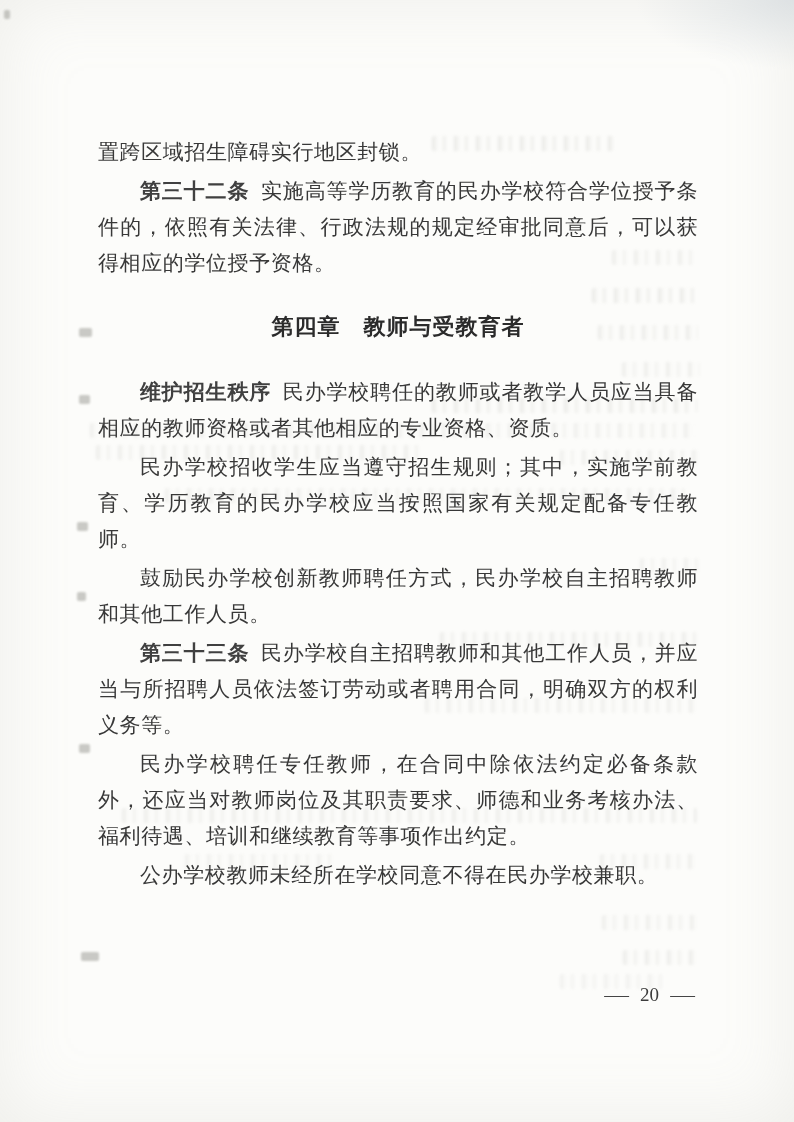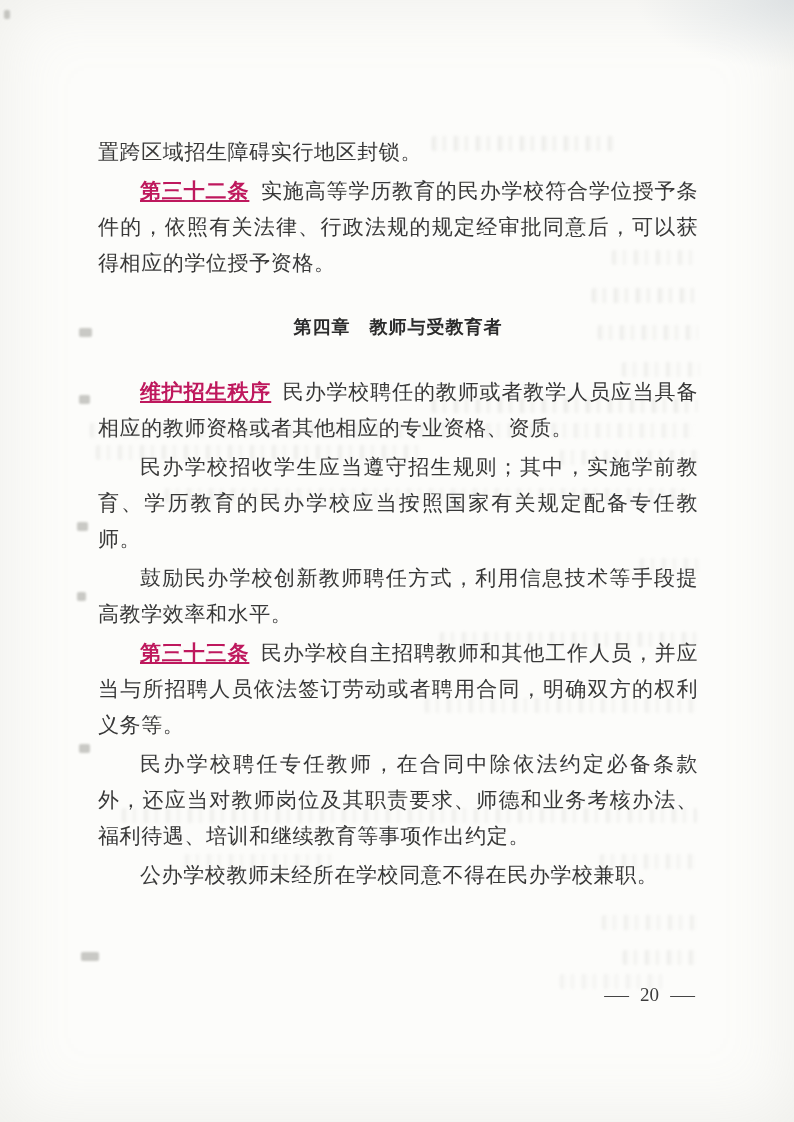--- a/index.html
+++ b/index.html
@@ -29,28 +29,27 @@
     font-size: 21px;
     line-height: 36px;
     letter-spacing: 0.6px;
     text-align: justify;
     text-justify: inter-character;
   }
   .para.indent { text-indent: 2em; }
   .lead {
     font-family: "Liberation Sans", "DejaVu Sans", sans-serif;
     font-weight: bold;
-    color: #be185d;
+    color: #404040;
     margin-right: 0.55em;
-    text-decoration: underline;
   }
   .chapter {
     font-family: "Liberation Sans", "DejaVu Sans", sans-serif;
     font-weight: bold;
-    font-size: 18px;
+    font-size: 22px;
     line-height: 36px;
     letter-spacing: 1px;
     color: #2b2b2b;
     text-align: center;
     margin: 28px 0 29px 0;
   }
   .footer {
     position: absolute;
     top: 981px;
     right: 102px;
@@ -125,21 +124,21 @@
 
 
     <p class="para indent"><span class="lead">第三十二条</span><span>实施高等学历教育的民办学校符合学位授予条件的，依照有关法律、行政法规的规定经审批同意后，可以获得相应的学位授予资格。</span></p>
 
     <h2 class="chapter">第四章　教师与受教育者</h2>
 
     <p class="para indent"><span class="lead">维护招生秩序</span><span>民办学校聘任的教师或者教学人员应当具备相应的教师资格或者其他相应的专业资格、资质。</span></p>
 
     <p class="para indent"><span>民办学校招收学生应当遵守招生规则；其中，实施学前教育、学历教育的民办学校应当按照国家有关规定配备专任教师。</span></p>
 
-    <p class="para indent"><span>鼓励民办学校创新教师聘任方式，利用信息技术等手段提高教学效率和水平。</span></p>
+    <p class="para indent"><span>鼓励民办学校创新教师聘任方式，民办学校自主招聘教师和其他工作人员。</span></p>
 
     <p class="para indent"><span class="lead">第三十三条</span><span>民办学校自主招聘教师和其他工作人员，并应当与所招聘人员依法签订劳动或者聘用合同，明确双方的权利义务等。</span></p>
 
     <p class="para indent"><span>民办学校聘任专任教师，在合同中除依法约定必备条款外，还应当对教师岗位及其职责要求、师德和业务考核办法、福利待遇、培训和继续教育等事项作出约定。</span></p>
 
     <p class="para indent"><span>公办学校教师未经所在学校同意不得在民办学校兼职。</span></p>
 
   </div>
 
   <div class="footer">

